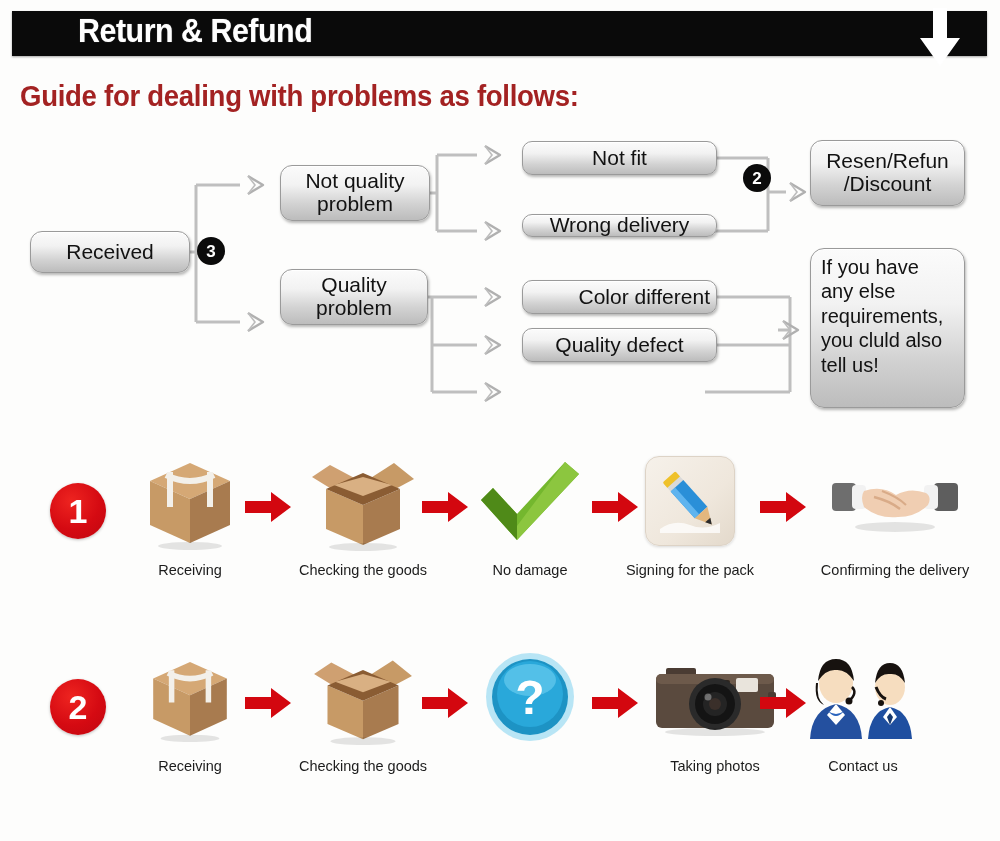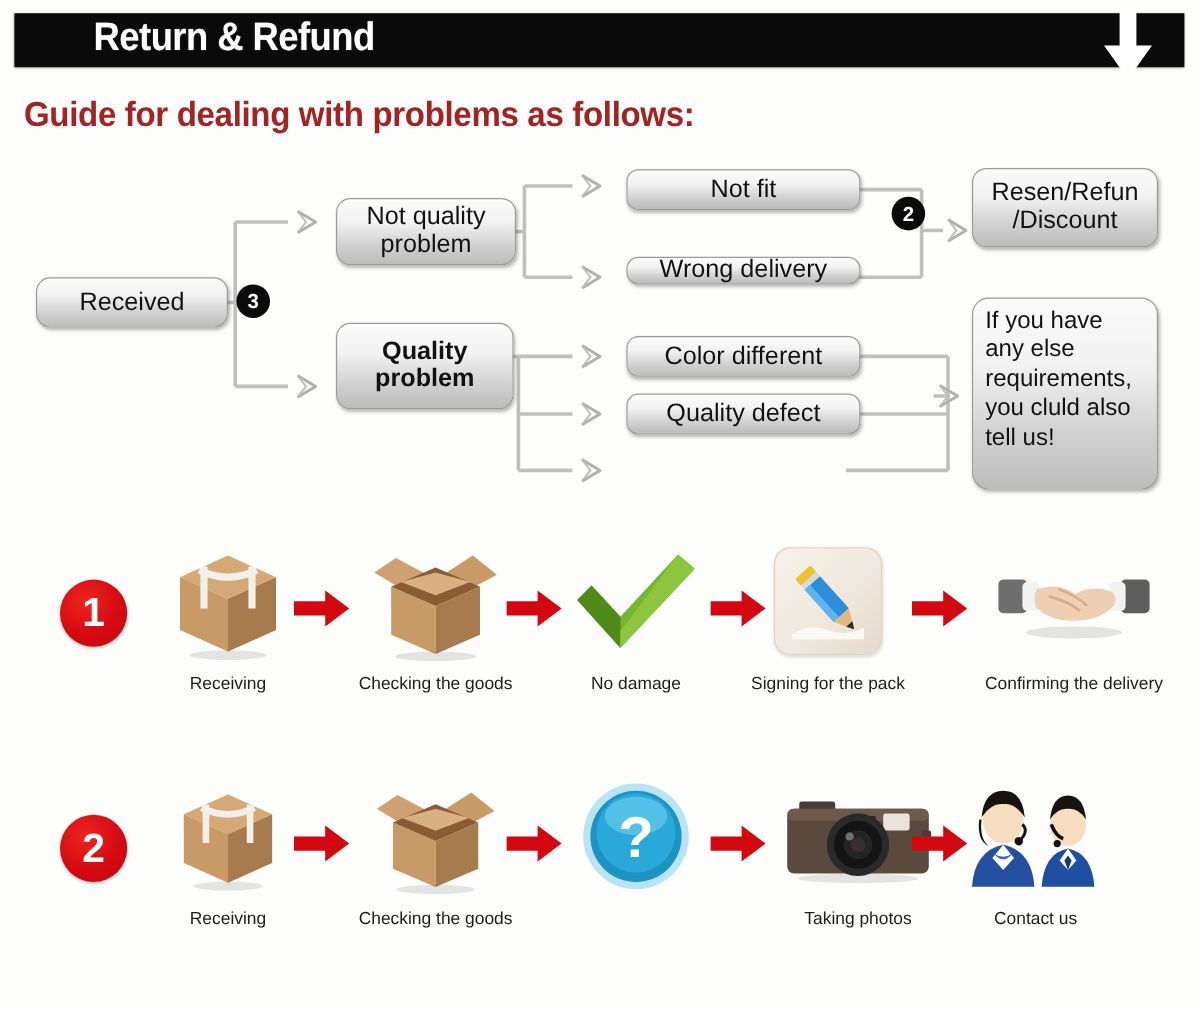--- a/index.html
+++ b/index.html
@@ -196,33 +196,33 @@
     </div>
 
     <div class="marker" style="left:198px;top:108px;">
       <span>3</span>
     </div>
 
     <div class="node" style="left:268px;top:35px;width:150px;height:56px;">
       <span>Not quality problem</span>
     </div>
 
-    <div class="node" style="left:268px;top:139px;width:148px;height:72px;font-weight:bold;">
+    <div class="node" style="left:268px;top:139px;width:148px;height:56px;">
       <span>Quality problem</span>
     </div>
 
     <div class="node square" style="left:510px;top:11px;width:195px;height:34px;">
       <span>Not fit</span>
     </div>
 
     <div class="node square" style="left:510px;top:84px;width:195px;height:23px;">
       <span>Wrong delivery</span>
     </div>
 
-    <div class="node square" style="left:510px;top:150px;width:195px;height:34px;">
+    <div class="node square" style="left:510px;top:150px;width:195px;height:34px;justify-content:flex-end;">
       <span>Color different</span>
     </div>
 
     <div class="node square" style="left:510px;top:198px;width:195px;height:34px;">
       <span>Quality defect</span>
     </div>
 
 
     <div class="marker" style="left:744px;top:35px;">
       <span>2</span>

